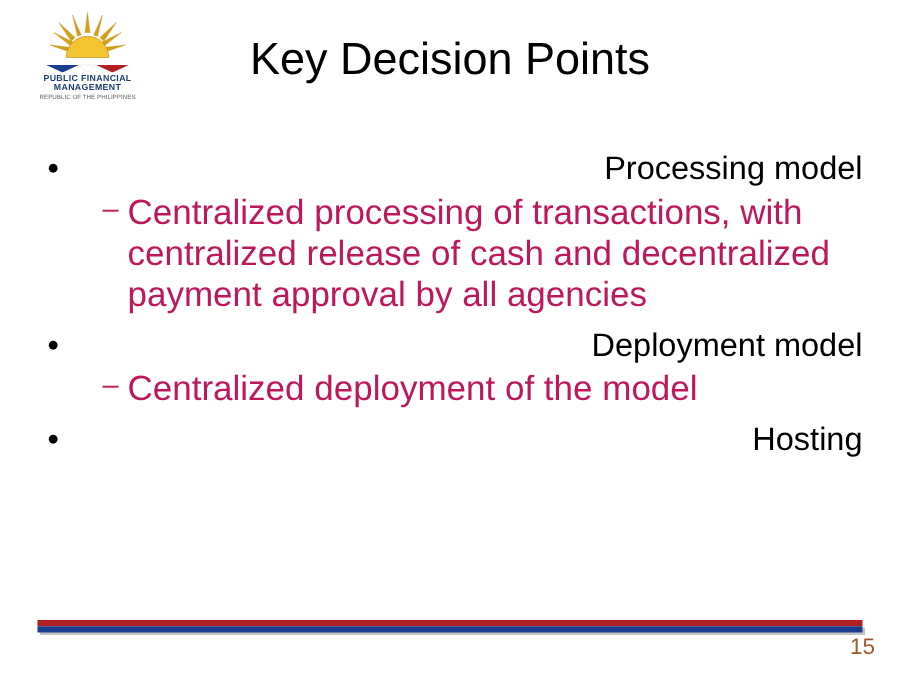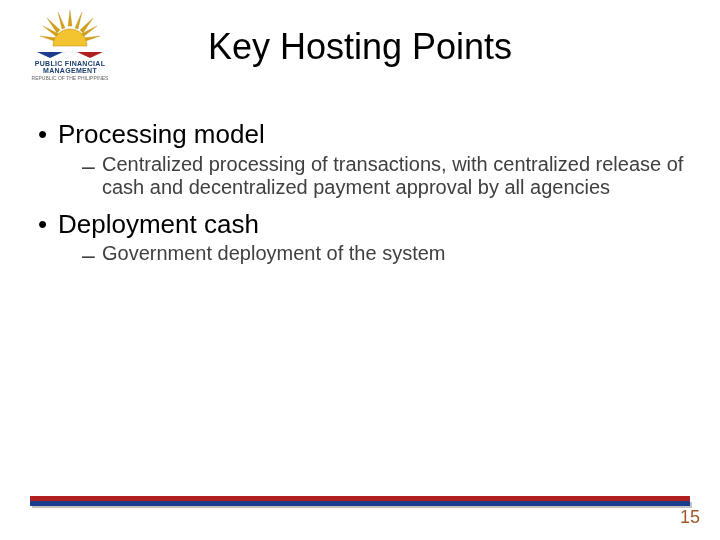--- a/index.html
+++ b/index.html
@@ -54,30 +54,31 @@
       left: 30px;
       right: 30px;
     }
     .bullet-item {
       font-size: 26px;
       color: #000;
       margin-bottom: 2px;
       padding-left: 28px;
       position: relative;
       line-height: 1.25;
+      text-align: right;
     }
     .bullet-item::before {
       content: "•";
       position: absolute;
       left: 8px;
       font-size: 26px;
     }
     .sub-bullet-item {
-      font-size: 20px;
-      color: #404040;
+      font-size: 28px;
+      color: #be185d;
       margin-bottom: 8px;
       margin-top: 2px;
       padding-left: 72px;
       position: relative;
       line-height: 1.18;
     }
     .sub-bullet-item::before {
       content: "–";
       position: absolute;
       left: 52px;
@@ -148,29 +149,30 @@
 
       <polygon points="42,44 68,44 55,50" fill="#b02020"></polygon>
 
       <polygon points="28,44 42,44 35,50" fill="#fff" stroke="#ccc" stroke-width="0.3"></polygon>
     </svg>
   </div>
   <div class="logo-text">PUBLIC FINANCIAL MANAGEMENT</div>
   <div class="logo-subtext">REPUBLIC OF THE PHILIPPINES</div>
 </div>
 
-<div class="slide-title">Key Hosting Points</div>
+<div class="slide-title">Key Decision Points</div>
 
 <div class="content-area">
   <div class="bullet-item">Processing model</div>
   <div class="sub-bullet-item">Centralized processing of transactions, with centralized release of cash and decentralized payment approval by all agencies</div>
 
-  <div class="bullet-item">Deployment cash</div>
-  <div class="sub-bullet-item">Government deployment of the system</div>
+  <div class="bullet-item">Deployment model</div>
+  <div class="sub-bullet-item">Centralized deployment of the model</div>
 
+  <div class="bullet-item">Hosting</div>
 </div>
 
 <div class="footer-bar">
   <div class="bar-shadow"></div>
   <div class="bar-red"></div>
   <div class="bar-blue"></div>
 </div>
 
 <div class="page-number">15</div>
 

